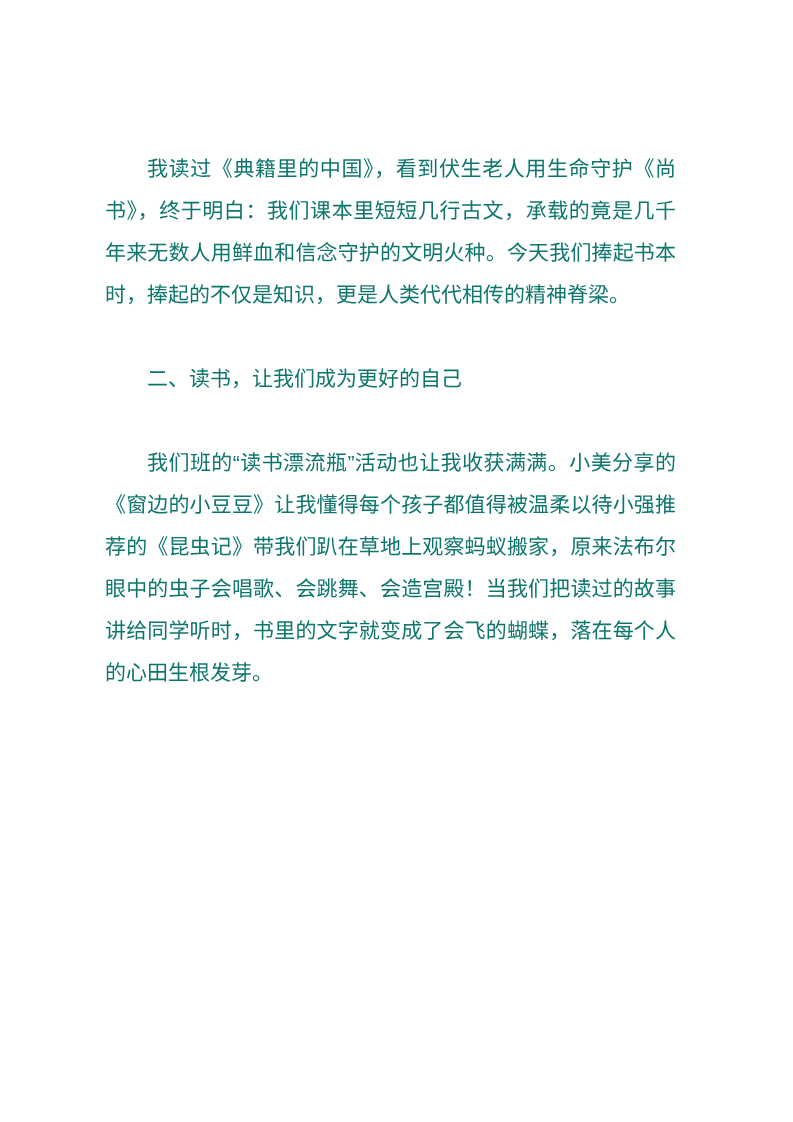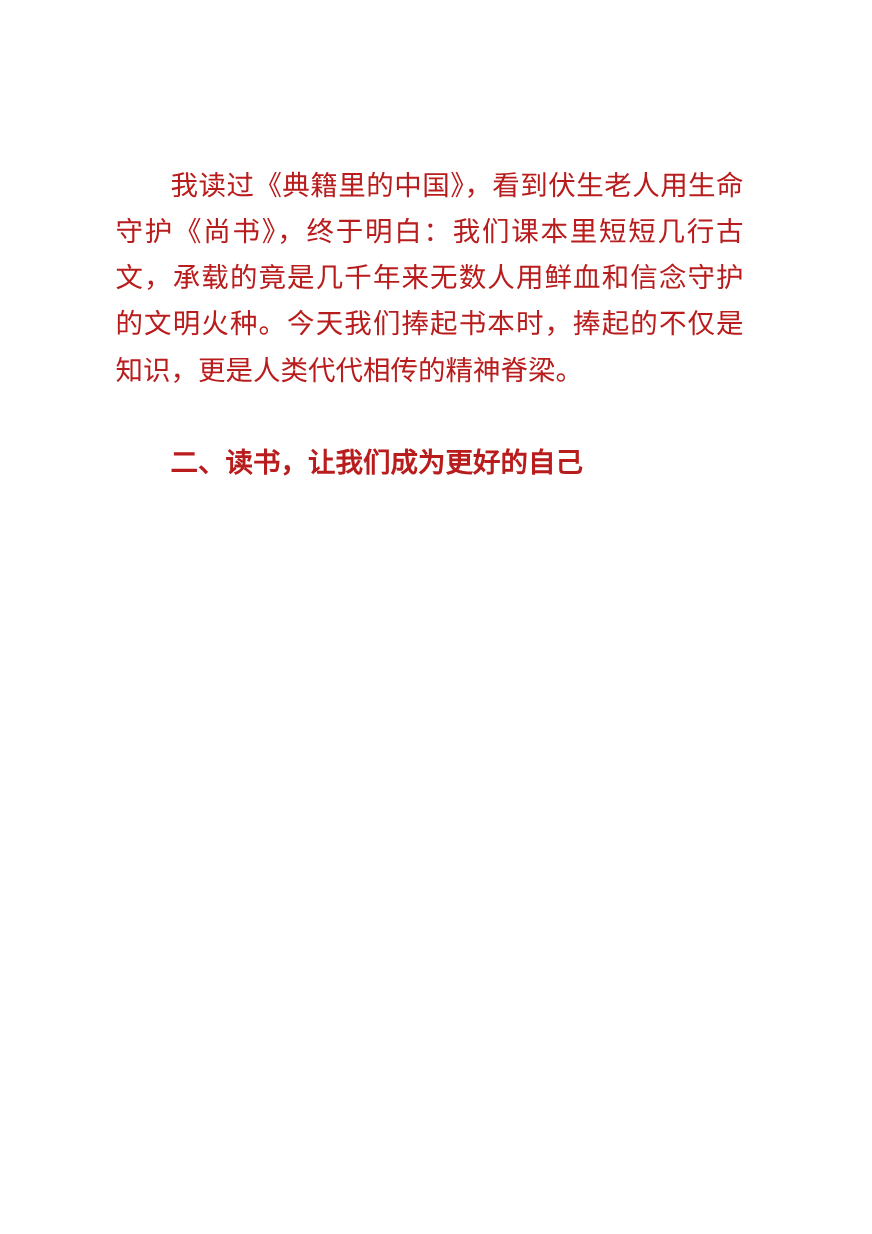--- a/index.html
+++ b/index.html
@@ -14,38 +14,39 @@
     font-family: "Liberation Sans", "DejaVu Sans", sans-serif;
   }
   .page {
     box-sizing: border-box;
     width: 793px;
     height: 1122px;
     padding: 148px 105px 0 105px;
     background: #ffffff;
   }
   .text-block {
-    font-size: 25px;
+    font-size: 21px;
     line-height: 42px;
-    color: #b91c1c;
+    color: #0f766e;
     text-align: justify;
     text-justify: inter-ideograph;
     text-indent: 2em;
     margin: 0 12px 42px 0;
     letter-spacing: 0;
     word-break: break-all;
   }
   .heading {
-    font-weight: bold; 
+    font-weight: normal; 
   }
 </style>
 </head>
 <body>
 
 <div class="page">
 
   <div class="text-block">我读过《典籍里的中国》，看到伏生老人用生命守护《尚书》，终于明白：我们课本里短短几行古文，承载的竟是几千年来无数人用鲜血和信念守护的文明火种。今天我们捧起书本时，捧起的不仅是知识，更是人类代代相传的精神脊梁。</div>
 
   <div class="text-block heading">二、读书，让我们成为更好的自己</div>
 
 
+  <div class="text-block">我们班的“读书漂流瓶”活动也让我收获满满。小美分享的《窗边的小豆豆》让我懂得每个孩子都值得被温柔以待小强推荐的《昆虫记》带我们趴在草地上观察蚂蚁搬家，原来法布尔眼中的虫子会唱歌、会跳舞、会造宫殿！当我们把读过的故事讲给同学听时，书里的文字就变成了会飞的蝴蝶，落在每个人的心田生根发芽。</div>
 
 </div>
 
 </body></html>

